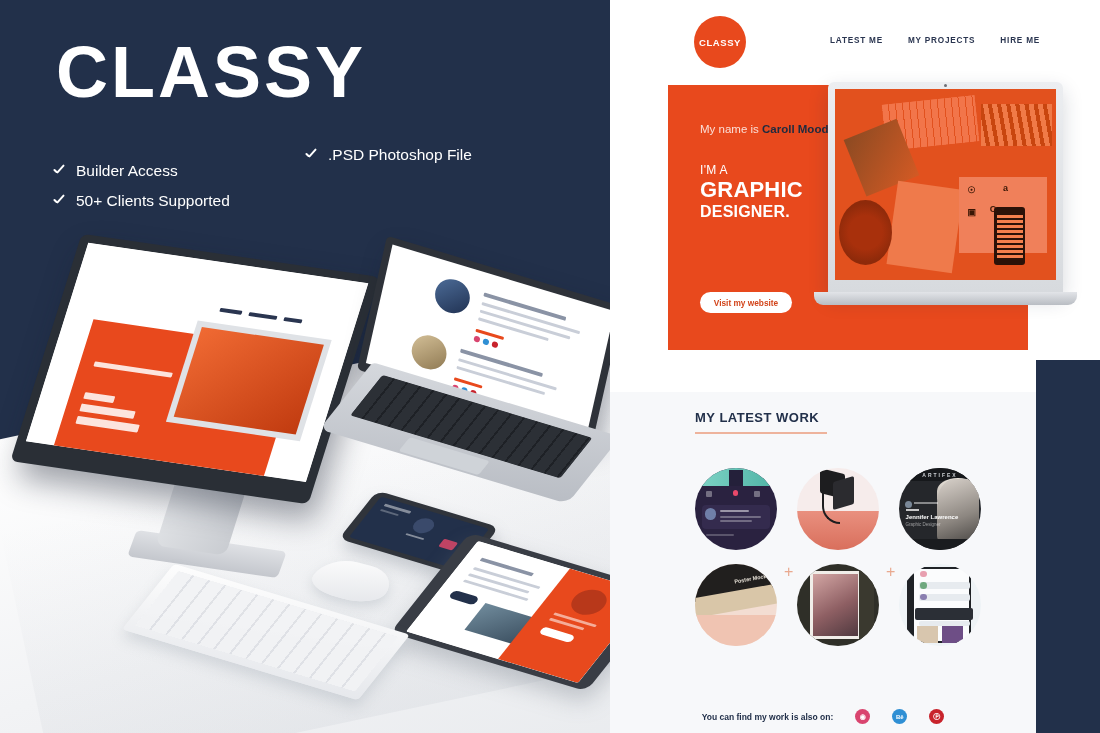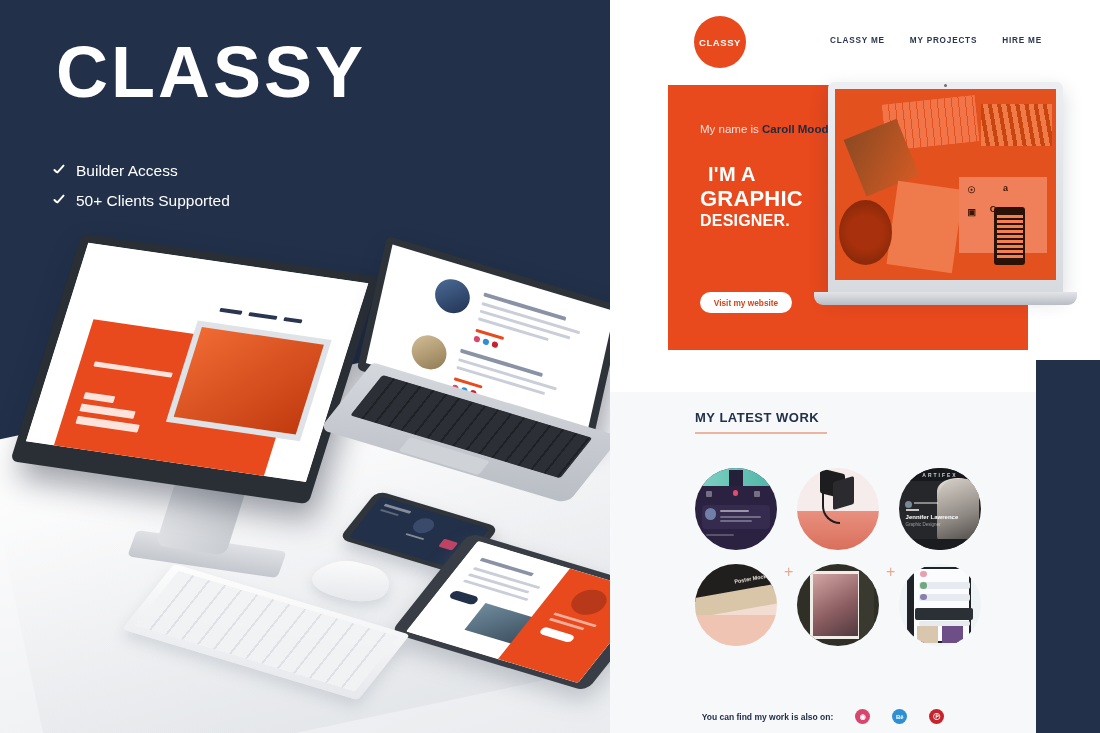--- a/index.html
+++ b/index.html
@@ -225,21 +225,21 @@
   }
   .rp-hero-name b { color:#1d2b40; font-weight:bold; }
   .rp-hero-icons {
     position:absolute; left:302px; top:32px; display:flex; gap:21px;
   }
   .hicon { width:17px; height:15px; position:relative; }
   .hicon svg { display:block; }
   .rp-hero-head {
     position:absolute; left:32px; top:78px; color:#fff; line-height:1.17;
   }
-  .rp-hero-head .l1 { font-size:20px; font-weight:700; letter-spacing:0.3px;margin-left:8px; }
+  .rp-hero-head .l1 { font-size:12px; font-weight:400; letter-spacing:0.3px; }
   .rp-hero-head .l2 { font-size:22px; font-weight:bold; letter-spacing:0.2px; }
   .rp-hero-head .l3 { font-size:16px; font-weight:bold; letter-spacing:0.2px; }
   .rp-cta {
     position:absolute; left:32px; top:207px; width:92px; height:21px;
     background:#fff; border-radius:11px;
     display:flex; align-items:center; justify-content:center;
     font-size:8.3px; color:#d2441a; font-weight:bold; white-space:nowrap;
   }
 
   
@@ -423,20 +423,24 @@
         <div class="feat">
           <span class="tick"></span>
           <span>Builder Access</span>
         </div>
         <div class="feat">
           <span class="tick"></span>
           <span>50+ Clients Supported</span>
         </div>
       </div>
       <div class="feat-col c2">
+        <div class="feat">
+          <span class="tick"></span>
+          <span>.PSD Photoshop File</span>
+        </div>
       </div>
     </div>
 
     <div class="imac">
       <div class="imac-base"></div>
       <div class="imac-foot"></div>
       <div class="imac-body">
         <div class="imac-screen">
           <div class="mini">
             <div class="mini-logo" style="left:34px;top:86px;width:38px;height:38px;font-size:6px;">CLASSY</div>
@@ -531,21 +535,21 @@
 
   <div class="right-panel">
     <div class="rp-navystrip"></div>
 
     <div class="rp-site">
       <div class="rp-lower-bg"></div>
 
       <div class="rp-header">
         <div class="rp-logo">CLASSY</div>
         <div class="rp-nav">
-          <a href="#">CLASSY ME</a>
+          <a href="#">LATEST ME</a>
           <a href="#">MY PROJECTS</a>
           <a href="#">HIRE ME</a>
         </div>
       </div>
 
       <div class="rp-hero">
         <div class="rp-hero-name">
           <span>My name is </span><b>Caroll Mood.</b>
         </div>
         <div class="rp-hero-icons">

